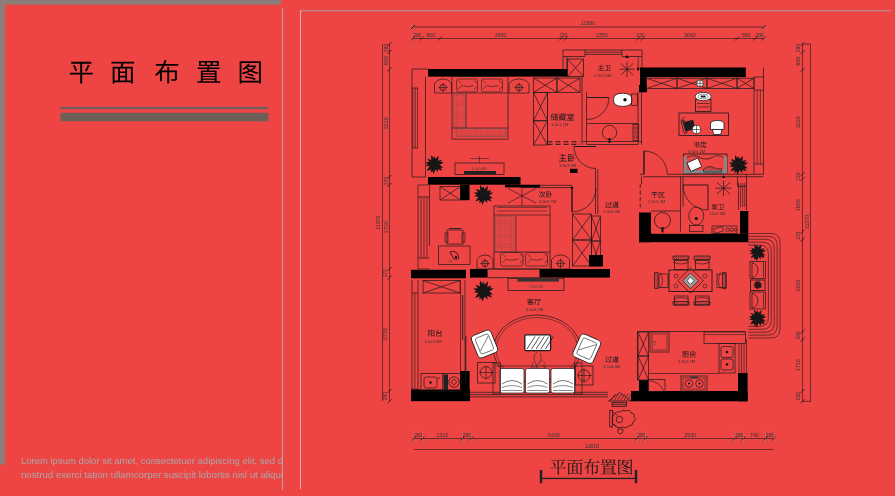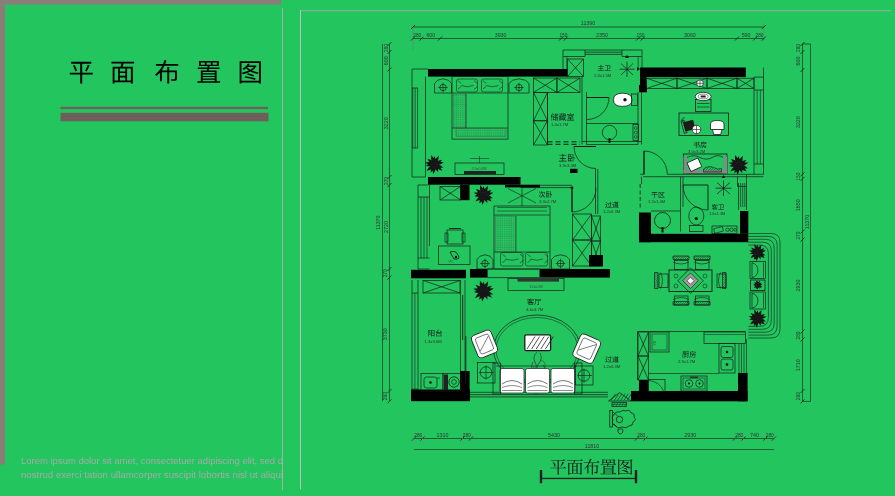--- a/index.html
+++ b/index.html
@@ -1,14 +1,14 @@
 <!DOCTYPE html>
 <html><head><meta charset="utf-8"><style>
 html,body{margin:0;padding:0;background:#fff;}
-#page{position:relative;width:895px;height:496px;overflow:hidden;background:#22c55e;font-family:"Liberation Sans",sans-serif;}
+#page{position:relative;width:895px;height:496px;overflow:hidden;background:#ef4444;font-family:"Liberation Sans",sans-serif;}
 svg text{font-family:"Liberation Sans",sans-serif;}
 </style></head><body>
 <div id="page">
 <svg width="895" height="496" viewBox="0 0 895 496">
 <defs>
 <path id="s_ping" d="M174 630C213 556 252 459 266 399L337 424C323 482 282 578 242 650ZM755 655C730 582 684 480 646 417L711 396C750 456 797 552 834 633ZM52 348V273H459V-79H537V273H949V348H537V698H893V773H105V698H459V348Z"></path>
         <path id="s_mian" d="M389 334H601V221H389ZM389 395V506H601V395ZM389 160H601V43H389ZM58 774V702H444C437 661 426 614 416 576H104V-80H176V-27H820V-80H896V576H493L532 702H945V774ZM176 43V506H320V43ZM820 43H670V506H820Z"></path>
         <path id="s_bu" d="M399 841C385 790 367 738 346 687H61V614H313C246 481 153 358 31 275C45 259 65 230 76 211C130 249 179 294 222 343V13H297V360H509V-81H585V360H811V109C811 95 806 91 789 90C773 90 715 89 651 91C661 72 673 44 676 23C762 23 815 23 846 35C877 47 886 68 886 108V431H811H585V566H509V431H291C331 489 366 550 396 614H941V687H428C446 732 462 778 476 823Z"></path>
         <path id="s_zhi" d="M651 748H820V658H651ZM417 748H582V658H417ZM189 748H348V658H189ZM190 427V6H57V-50H945V6H808V427H495L509 486H922V545H520L531 603H895V802H117V603H454L446 545H68V486H436L424 427ZM262 6V68H734V6ZM262 275H734V217H262ZM262 320V376H734V320ZM262 172H734V113H262Z"></path>
         <path id="s_tu" d="M375 279C455 262 557 227 613 199L644 250C588 276 487 309 407 325ZM275 152C413 135 586 95 682 61L715 117C618 149 445 188 310 203ZM84 796V-80H156V-38H842V-80H917V796ZM156 29V728H842V29ZM414 708C364 626 278 548 192 497C208 487 234 464 245 452C275 472 306 496 337 523C367 491 404 461 444 434C359 394 263 364 174 346C187 332 203 303 210 285C308 308 413 345 508 396C591 351 686 317 781 296C790 314 809 340 823 353C735 369 647 396 569 432C644 481 707 538 749 606L706 631L695 628H436C451 647 465 666 477 686ZM378 563 385 570H644C608 531 560 496 506 465C455 494 411 527 378 563Z"></path>

